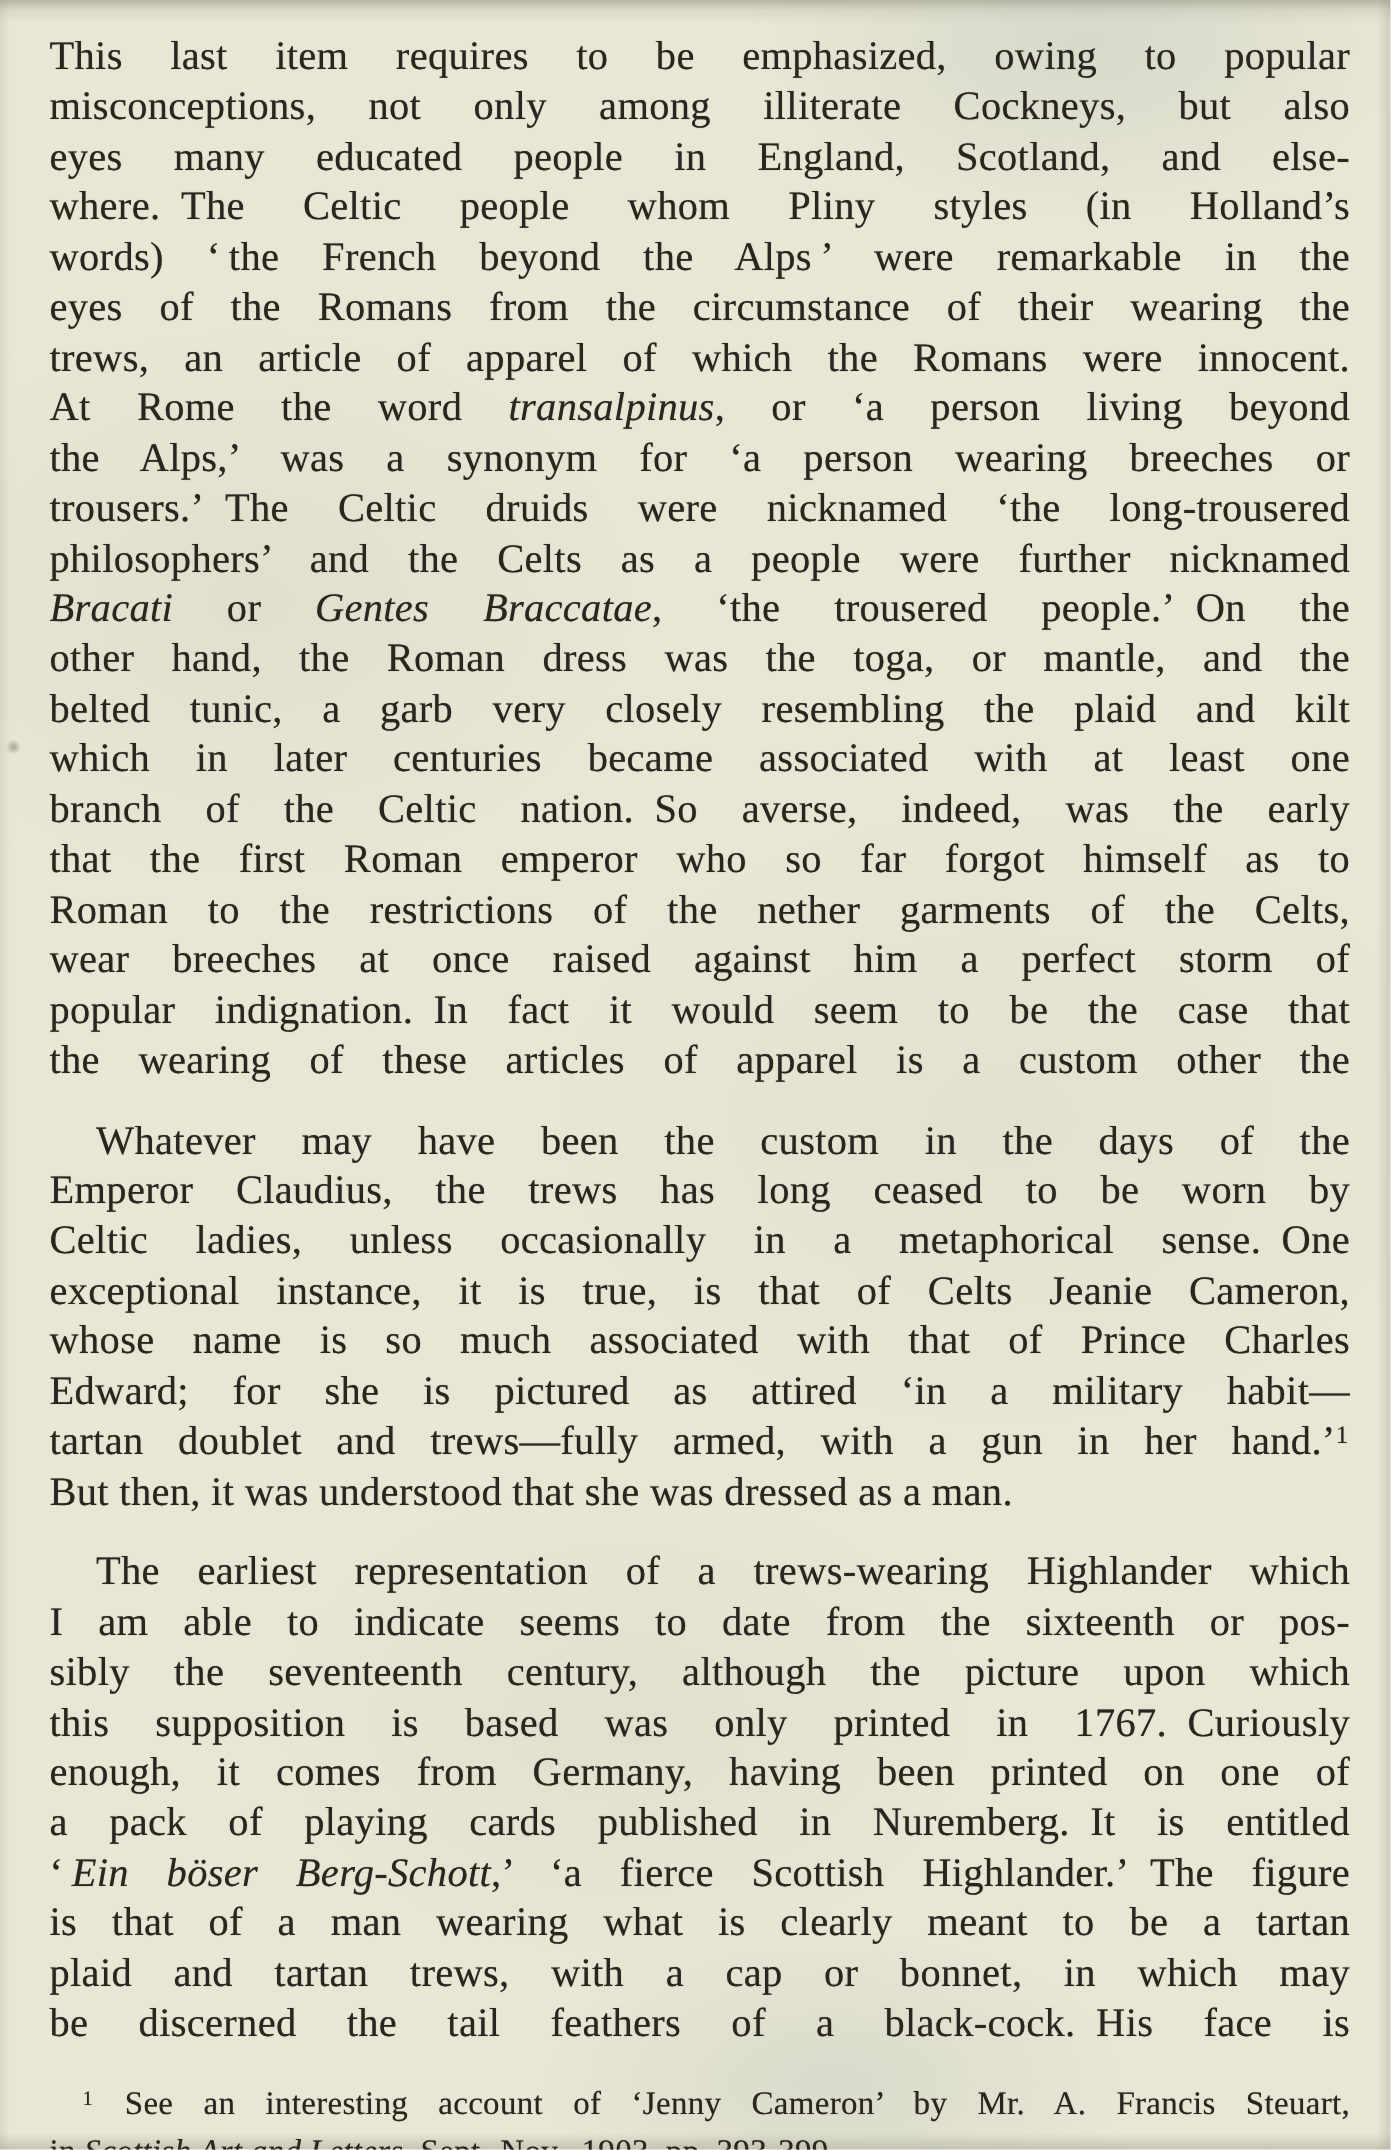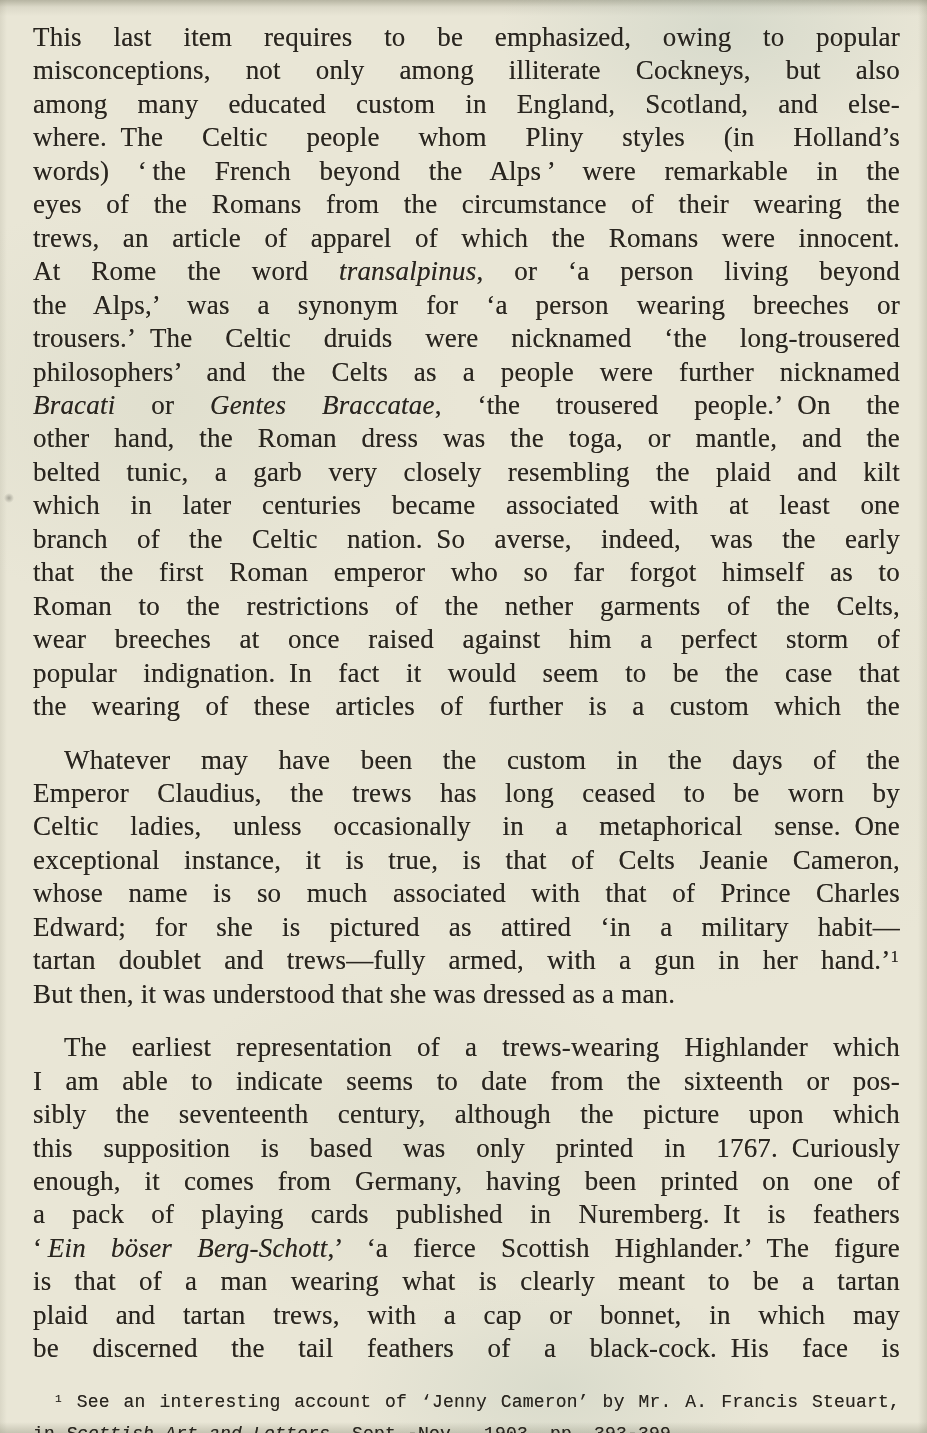--- a/index.html
+++ b/index.html
@@ -39,79 +39,78 @@
     text-align-last: justify;
     letter-spacing: 0.2px;
     text-shadow: 0 0 0.6px rgba(41,37,31,0.55);
     white-space: nowrap;
   }
   .line.nojust { text-align-last: left; white-space: normal; }
   .line.indent { text-indent: 31px; margin-top: 20px; }
 
   .footnote { margin-top: 7px; }
   .footnote .line {
-    font-size: 18px;
+    font-size: 22px;
     line-height: 32.5px;
-    font-family: Liberation Mono, monospace;
   }
   .footnote .line.indent { text-indent: 22px; }
 
   .it  { font-style: italic; margin-top: 22px; }
   .sup {
     font-size: 0.62em;
     vertical-align: 0.42em;
     line-height: 0;
     padding-right: 1px;
   }
 </style>
 </head>
 <body>
 
 <div class="page">
   <div class="text-block" id="text-block">
       <div>
         <div class="line"><span>This last item requires to be emphasized, owing to popular</span></div>
         <div class="line"><span>misconceptions, not only among illiterate Cockneys, but also</span></div>
-        <div class="line"><span>among many educated custom in England, Scotland, and else-</span></div>
+        <div class="line"><span>eyes many educated people in England, Scotland, and else-</span></div>
         <div class="line"><span>where. The Celtic people whom Pliny styles (in Holland’s</span></div>
         <div class="line"><span>words) ‘ the French beyond the Alps ’ were remarkable in the</span></div>
         <div class="line"><span>eyes of the Romans from the circumstance of their wearing the</span></div>
         <div class="line"><span>trews, an article of apparel of which the Romans were innocent.</span></div>
         <div class="line"><span>At Rome the word </span><span class="it">transalpinus</span><span>, or ‘a person living beyond</span></div>
         <div class="line"><span>the Alps,’ was a synonym for ‘a person wearing breeches or</span></div>
         <div class="line"><span>trousers.’ The Celtic druids were nicknamed ‘the long-trousered</span></div>
         <div class="line"><span>philosophers’ and the Celts as a people were further nicknamed</span></div>
         <div class="line"><span class="it">Bracati</span><span> or </span><span class="it">Gentes Braccatae</span><span>, ‘the trousered people.’ On the</span></div>
         <div class="line"><span>other hand, the Roman dress was the toga, or mantle, and the</span></div>
         <div class="line"><span>belted tunic, a garb very closely resembling the plaid and kilt</span></div>
         <div class="line"><span>which in later centuries became associated with at least one</span></div>
         <div class="line"><span>branch of the Celtic nation. So averse, indeed, was the early</span></div>
         <div class="line"><span>that the first Roman emperor who so far forgot himself as to</span></div>
         <div class="line"><span>Roman to the restrictions of the nether garments of the Celts,</span></div>
         <div class="line"><span>wear breeches at once raised against him a perfect storm of</span></div>
         <div class="line"><span>popular indignation. In fact it would seem to be the case that</span></div>
-        <div class="line"><span>the wearing of these articles of further is a custom which the</span></div>
+        <div class="line"><span>the wearing of these articles of apparel is a custom other the</span></div>
       </div>
       <div>
         <div class="line indent"><span>Whatever may have been the custom in the days of the</span></div>
         <div class="line"><span>Emperor Claudius, the trews has long ceased to be worn by</span></div>
         <div class="line"><span>Celtic ladies, unless occasionally in a metaphorical sense. One</span></div>
         <div class="line"><span>exceptional instance, it is true, is that of Celts Jeanie Cameron,</span></div>
         <div class="line"><span>whose name is so much associated with that of Prince Charles</span></div>
         <div class="line"><span>Edward; for she is pictured as attired ‘in a military habit—</span></div>
         <div class="line"><span>tartan doublet and trews—fully armed, with a gun in her hand.’</span><span class="sup">1</span></div>
         <div class="line nojust"><span>But then, it was understood that she was dressed as a man.</span></div>
       </div>
       <div>
         <div class="line indent"><span>The earliest representation of a trews-wearing Highlander which</span></div>
         <div class="line"><span>I am able to indicate seems to date from the sixteenth or pos-</span></div>
         <div class="line"><span>sibly the seventeenth century, although the picture upon which</span></div>
         <div class="line"><span>this supposition is based was only printed in 1767. Curiously</span></div>
         <div class="line"><span>enough, it comes from Germany, having been printed on one of</span></div>
-        <div class="line"><span>a pack of playing cards published in Nuremberg. It is feathers</span></div>
+        <div class="line"><span>a pack of playing cards published in Nuremberg. It is entitled</span></div>
         <div class="line"><span>‘ </span><span class="it">Ein böser Berg-Schott</span><span>,’ ‘a fierce Scottish Highlander.’ The figure</span></div>
         <div class="line"><span>is that of a man wearing what is clearly meant to be a tartan</span></div>
         <div class="line"><span>plaid and tartan trews, with a cap or bonnet, in which may</span></div>
         <div class="line"><span>be discerned the tail feathers of a black-cock. His face is</span></div>
       </div>
       <div class="footnote">
         <div class="line indent"><span class="sup">1</span><span> See an interesting account of ‘Jenny Cameron’ by Mr. A. Francis Steuart,</span></div>
         <div class="line nojust"><span>in </span><span class="it">Scottish Art and Letters</span><span>, Sept.-Nov., 1903, pp. 393-399.</span></div>
       </div>
     </div>

